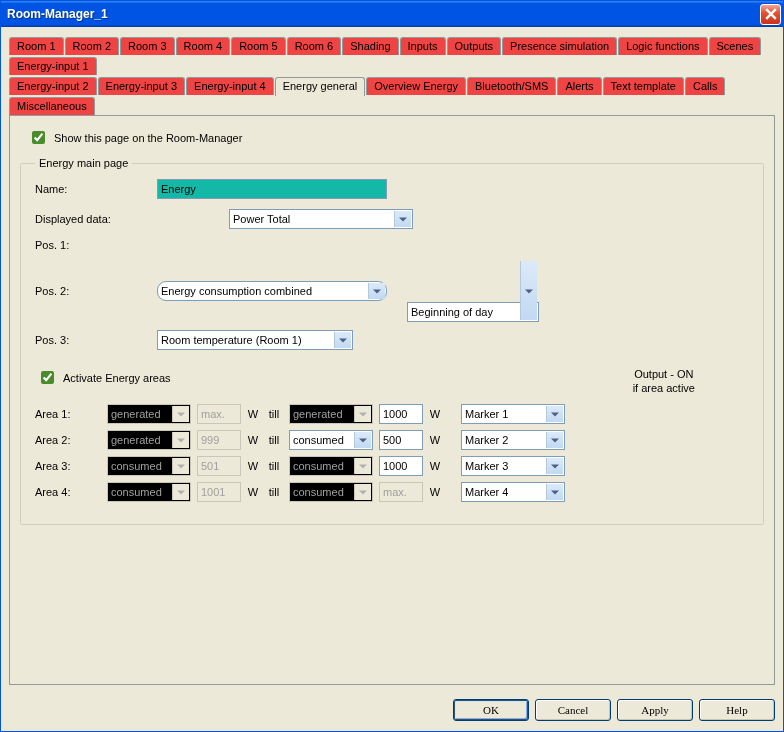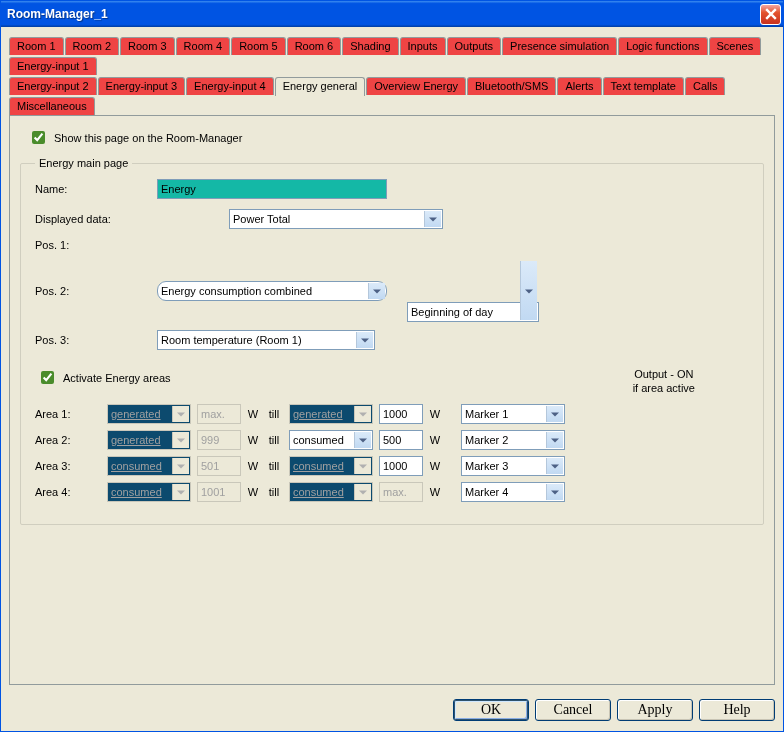--- a/index.html
+++ b/index.html
@@ -144,21 +144,21 @@
     z-index: 2;
   }
   .sel-wrap input {
     font-family: Tahoma, Arial, sans-serif;
     font-size: 11px;
     border: 1px solid #7f9db9;
     height: 20px;
     padding: 1px 18px 1px 3px;
     background: #fff;
   }
-  .sel-wrap.disabled input { background:#0c4a6e; color:#a0a0a0; border-color:#c9c7ba;text-decoration:underline;}
+  .sel-wrap.disabled input { background:#000000; color:#a0a0a0; border-color:#c9c7ba;}
   .sel-wrap.disabled::after { background:#ece9d8; border-left-color:#c9c7ba;}
   .sel-wrap.disabled .arrow { border-top-color:#b0b0b0; }
   .txt-small {
     font-family: Tahoma, Arial, sans-serif;
     font-size: 11px;
     border: 1px solid #7f9db9;
     height: 20px;
     width: 44px;
     padding: 1px 3px;
     background: #fff;
@@ -183,21 +183,21 @@
     gap: 6px;
     padding: 8px 8px 10px 0;
   }
   .btn {
     min-width: 76px;
     height: 22px;
     background: #ece9d8;
     border: 1px solid #003c74;
     border-radius: 3px;
     font-family: Tahoma;
-    font-size: 14px;
+    font-size: 11px;
     cursor: pointer;
     box-shadow: inset 1px 1px 0 #fff, inset -1px -1px 0 #c8c4b4;
   }
   .btn.default {
     box-shadow: 0 0 0 1px #2f536e inset, inset 2px 2px 0 #cee7ff, inset -2px -2px 0 #89ade4;
     border: 1px solid #003c74;
   }
 </style>
 </head>
 <body>
@@ -251,21 +251,21 @@
 
         <div class="form-row">
           <div class="form-label">Name:</div>
           <input type="text" class="fld" value="Energy" style="">
         </div>
 
         <div class="form-row" style="margin-top:10px;">
           <div class="form-label">Displayed data:</div>
           <div style="width:72px"></div>
           <span class="sel-wrap">
-            <input readonly="" style="width: 214px;" value="Power Total"><span class="arrow"></span>
+            <input readonly="" style="width: 184px;" value="Power Total"><span class="arrow"></span>
           </span>
         </div>
 
         <div class="form-row" style="margin-top:10px;">
           <div class="form-label">Pos. 1:</div>
         </div>
 
         <div class="form-row">
           <div class="form-label">Pos. 2:</div>
           <span class="sel-wrap">
@@ -273,21 +273,21 @@
           </span>
           <span style="width:20px"></span>
           <span class="sel-wrap">
             <input readonly="" style="width: 132px; margin-top: 43px;" value="Beginning of day"><span class="arrow"></span>
           </span>
         </div>
 
         <div class="form-row">
           <div class="form-label">Pos. 3:</div>
           <span class="sel-wrap">
-            <input readonly="" style="width: 218px;" value="Room temperature (Room 1)"><span class="arrow"></span>
+            <input readonly="" style="width: 196px;" value="Room temperature (Room 1)"><span class="arrow"></span>
           </span>
         </div>
 
         <div class="activate-block">
           <div class="activate-left">
             <input type="checkbox" id="cbAct" checked="" style="">
             <label for="cbAct">Activate Energy areas</label>
           </div>
           <div class="activate-right">
             <div>Output - ON</div>

